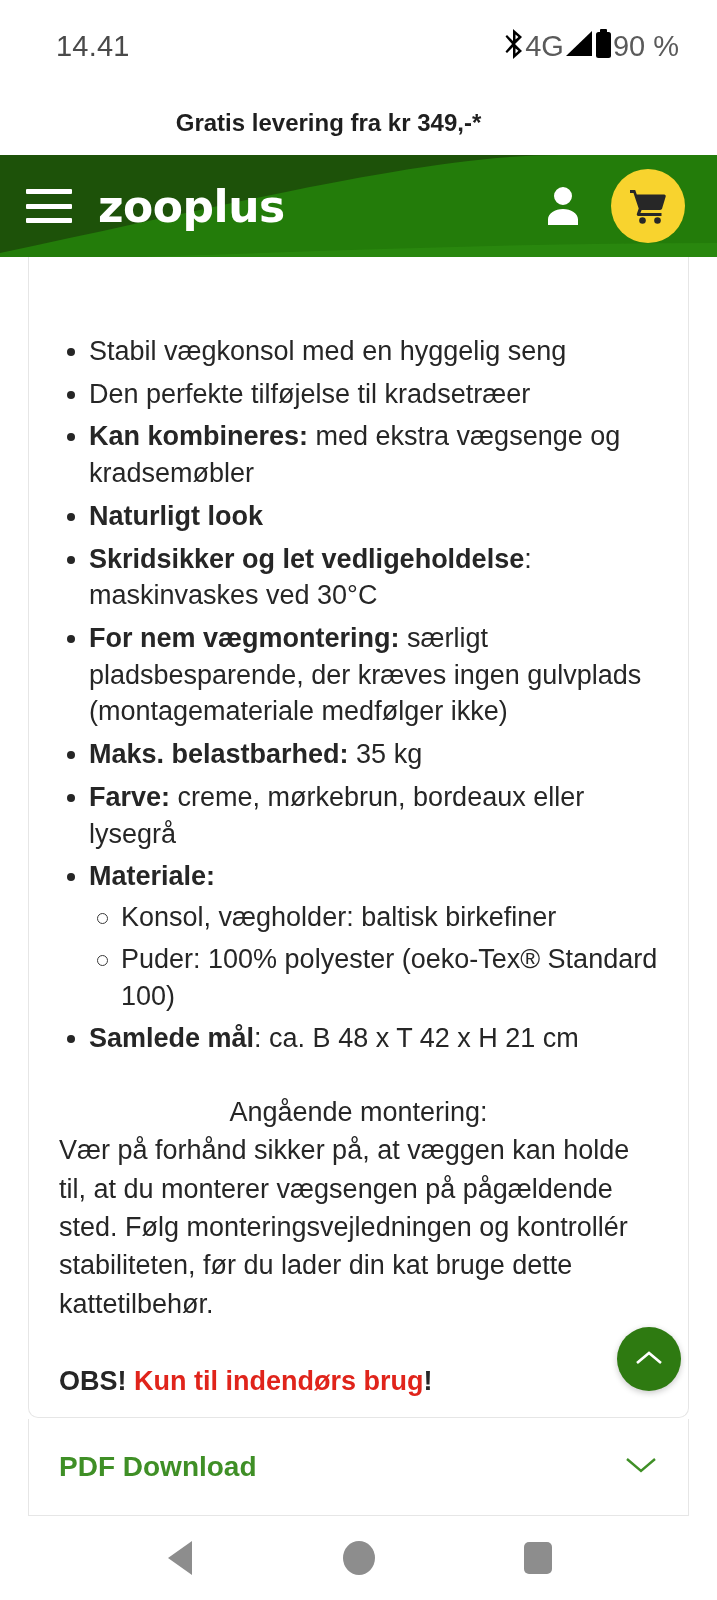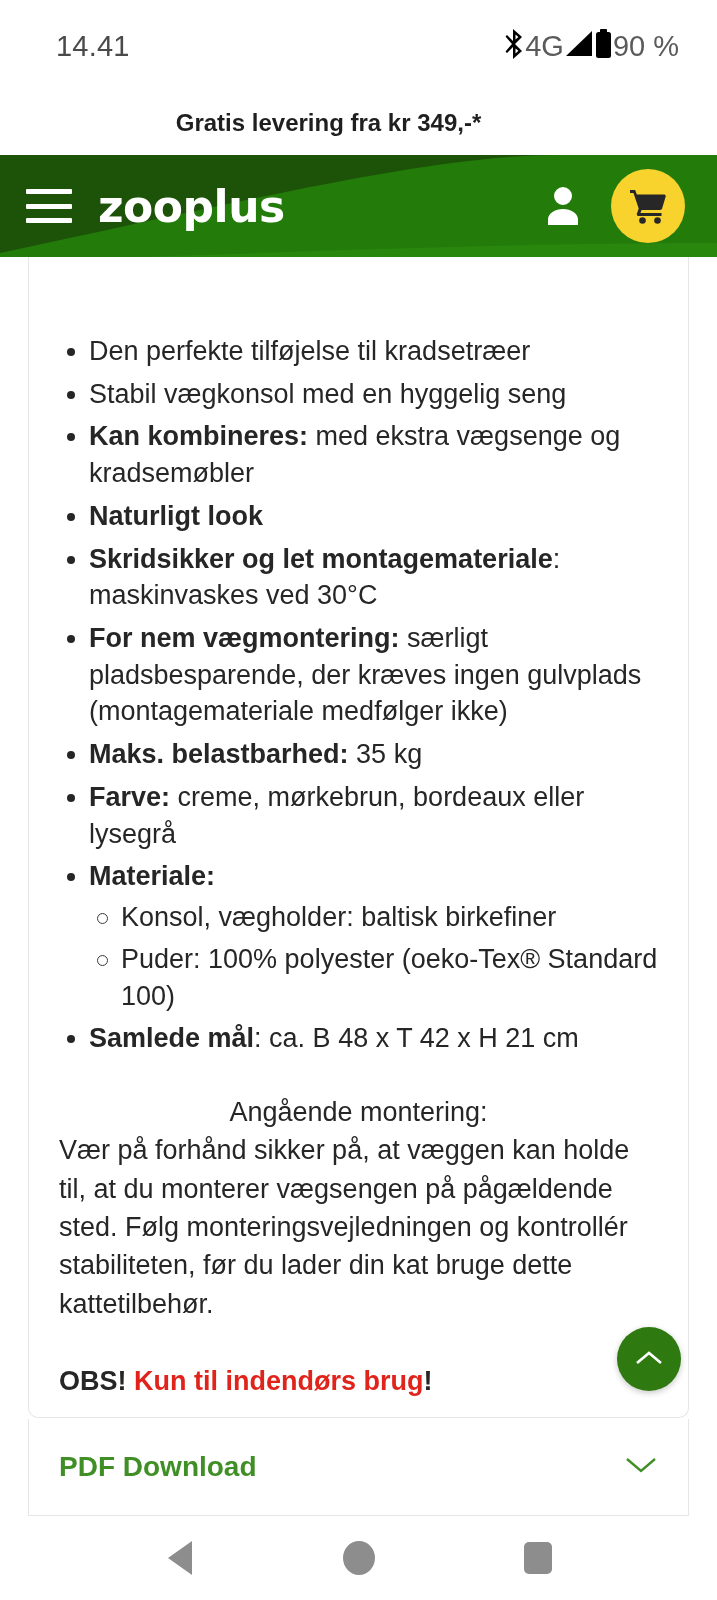--- a/index.html
+++ b/index.html
@@ -193,25 +193,25 @@
         </svg>
       </button>
     </div>
   </div>
 
   <div class="card">
     <div class="card-body">
 
 
       <ul class="feat">
+        <li><b></b><span>Stabil vægkonsol med en hyggelig seng</span></li>
         <li><b></b><span>Den perfekte tilføjelse til kradsetræer</span></li>
-        <li><b></b><span>Stabil vægkonsol med en hyggelig seng</span></li>
         <li><b>Kan kombineres:</b><span> med ekstra vægsenge og kradsemøbler</span></li>
         <li><b>Naturligt look</b><span></span></li>
-        <li><b>Skridsikker og let montagemateriale</b><span>: maskinvaskes ved 30°C</span></li>
+        <li><b>Skridsikker og let vedligeholdelse</b><span>: maskinvaskes ved 30°C</span></li>
         <li><b>For nem vægmontering:</b><span> særligt pladsbesparende, der kræves ingen gulvplads (montagemateriale medfølger ikke)</span></li>
         <li><b>Maks. belastbarhed:</b><span> 35 kg</span></li>
         <li><b>Farve:</b><span> creme, mørkebrun, bordeaux eller lysegrå</span></li>
         <li>
           <b>Materiale:</b><span></span>
           <ul class="sub">
             <li>Konsol, vægholder: baltisk birkefiner</li>
             <li>Puder: 100% polyester (oeko-Tex® Standard 100)</li>
           </ul>
         </li>

